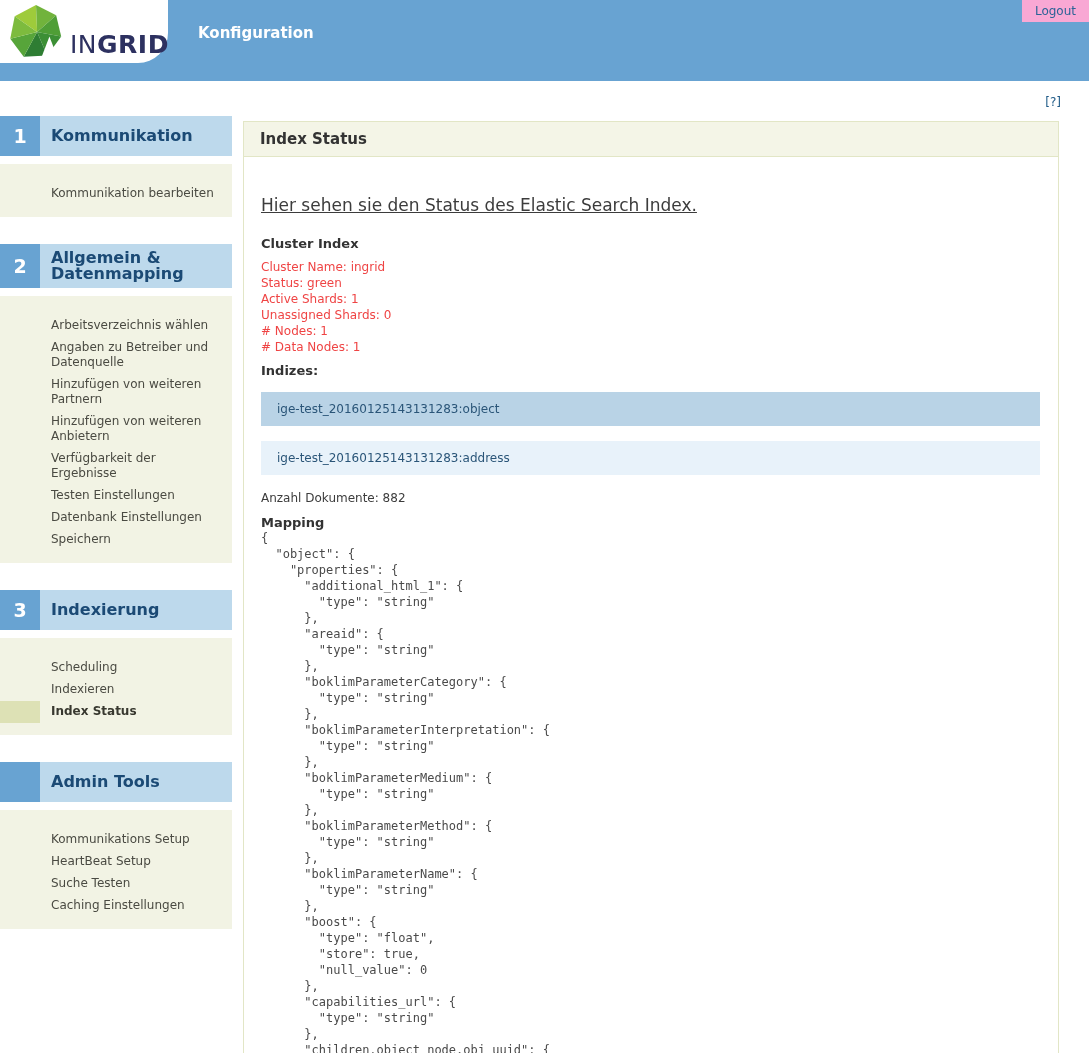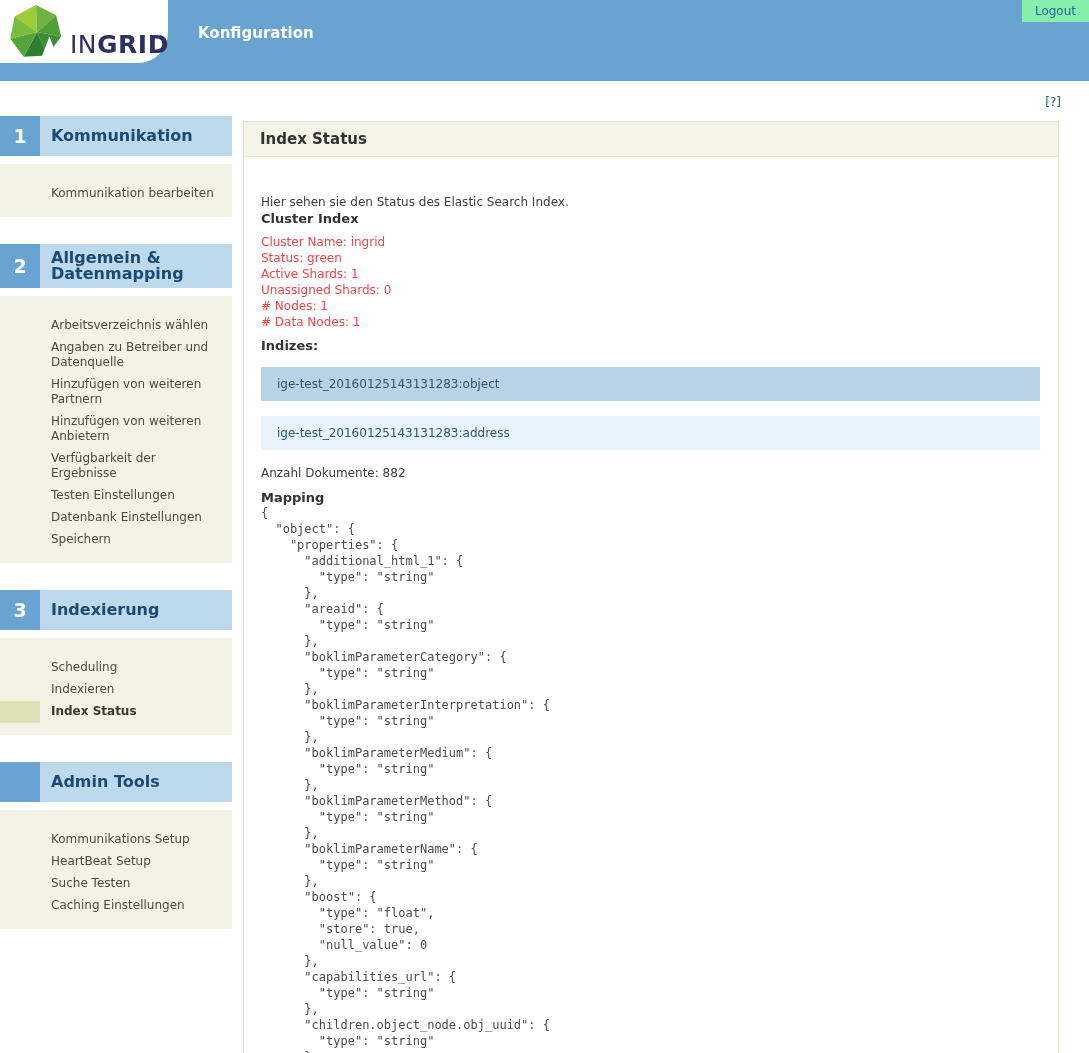--- a/index.html
+++ b/index.html
@@ -8,21 +8,21 @@
 
   
   .header { position:absolute; left:0; top:0; width:1089px; height:81px; background:#68a3d2; }
   .logo-box { position:absolute; left:0; top:0; width:168px; height:63px; background:#ffffff;
               border-bottom-right-radius:30px; z-index:2; }
   .logo-mark { position:absolute; left:8px; top:4px; width:56px; height:56px; }
   .logo-text { position:absolute; left:70px; top:30px; font-size:25px; color:#2d3160; letter-spacing:.5px; }
   .logo-text .lt-light { font-weight:400; }
   .logo-text .lt-bold  { font-weight:700; }
   .app-title { position:absolute; left:198px; top:24px; color:#ffffff; font-weight:700; font-size:15px; }
-  .logout-tab { position:absolute; right:0; top:0; height:22px; background:#86efac;
+  .logout-tab { position:absolute; right:0; top:0; height:22px; background:#f9a8d4;
                 color:#2c6396; font-size:12px; line-height:22px; padding:0 13px; cursor:pointer; z-index:3; }
 
   
   .help-link { position:absolute; right:28px; top:95px; color:#1e5a87; font-size:12px; cursor:pointer; }
 
   
   .sidebar { position:absolute; left:0; top:116px; width:232px; }
   .nav-header { display:flex; align-items:stretch; min-height:40px; margin-bottom:8px; }
   .nav-num { flex:none; width:40px; background:#68a3d2; color:#ffffff; font-weight:700; font-size:19px;
              display:flex; align-items:center; justify-content:center; }
@@ -35,21 +35,21 @@
   .nav-item.active .nav-gutter { background:#dde1b5; }
   .nav-item.active .nav-label { font-weight:700; color:#38382f; }
 
   
   .panel { position:absolute; left:243px; top:121px; width:816px; height:960px;
            border:1px solid #e2e6c6; background:#ffffff; }
   .panel-titlebar { height:35px; background:#f4f5e7; border-bottom:1px solid #e2e6c6;
                     display:flex; align-items:center; padding-left:16px; }
   .panel-title { font-size:15px; font-weight:700; color:#333333; }
   .panel-body { padding:38px 18px 0 17px; }
-  .intro { font-size:12px; color:#3c3c3c; margin-bottom:2px; }
+  .intro { font-size:17px; color:#3c3c3c; margin-bottom:21px;text-decoration:underline; }
   .sub-heading { font-size:13px; font-weight:700; color:#333333; margin-bottom:8px; }
   .cluster-lines { margin-bottom:6px; }
   .cluster-line { font-size:12px; color:#ef4444; line-height:16px; }
   .indices-heading { margin-top:8px; margin-bottom:14px; }
   .tabs-row { display:flex; gap:15px; margin-bottom:16px;flex-direction:column; }
   .index-tab { font-size:12px; color:#2a5578; background:#e8f2fa; padding:10px 16px; cursor:pointer; }
   .index-tab.selected { background:#b9d3e6; }
   .doc-count { font-size:12px; color:#3c3c3c; margin-bottom:10px; }
   .mapping-heading { margin-bottom:0; }
   .code-block { font-family:"DejaVu Sans Mono","Liberation Mono",monospace; font-size:12px;

